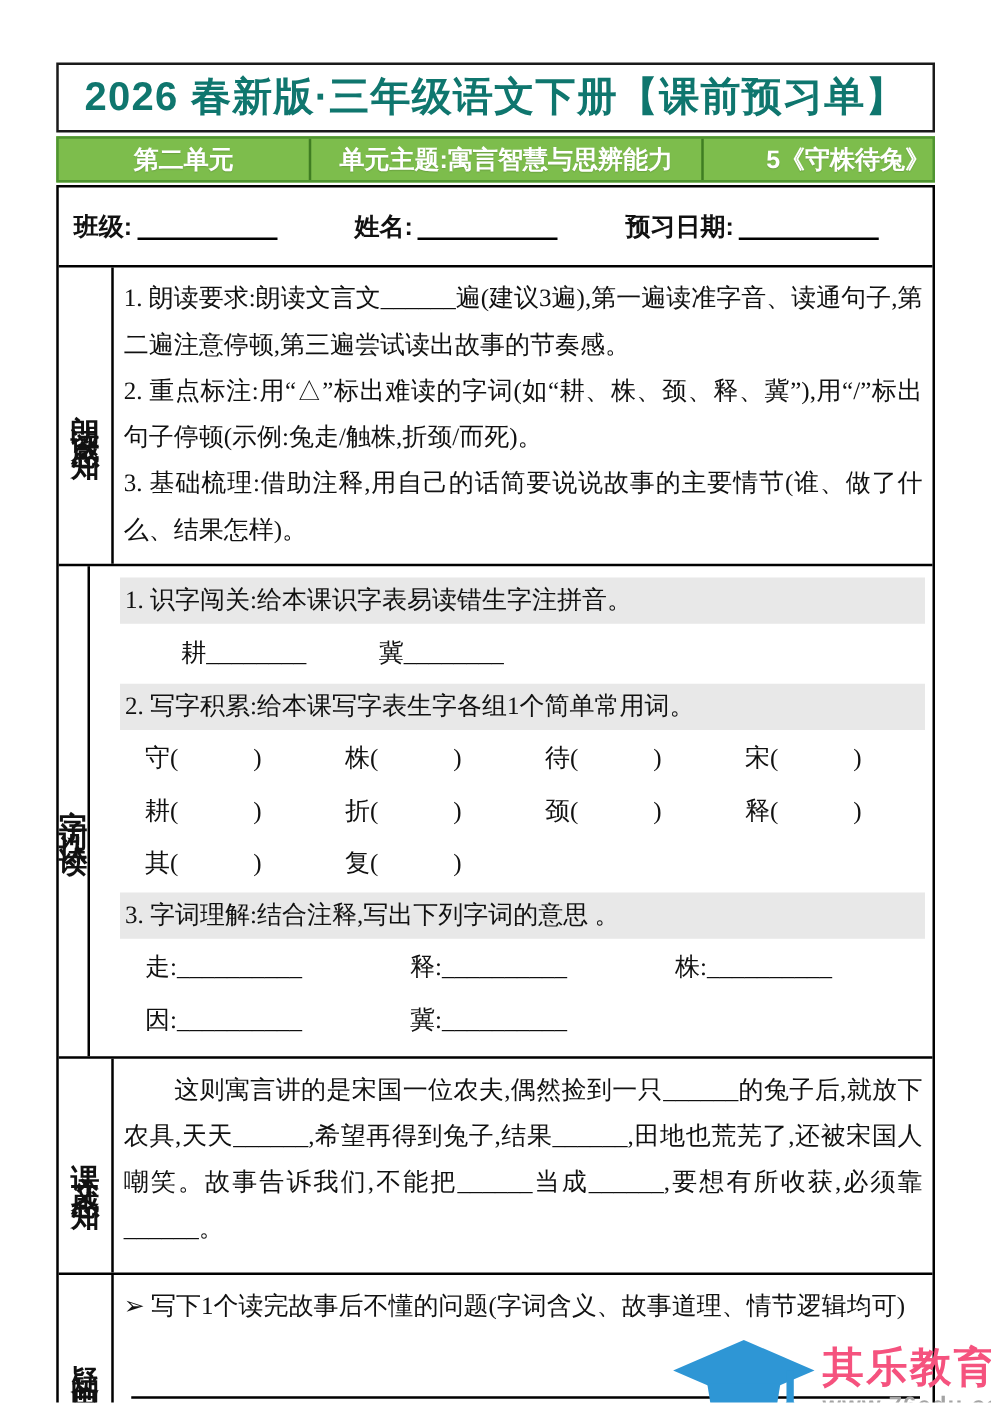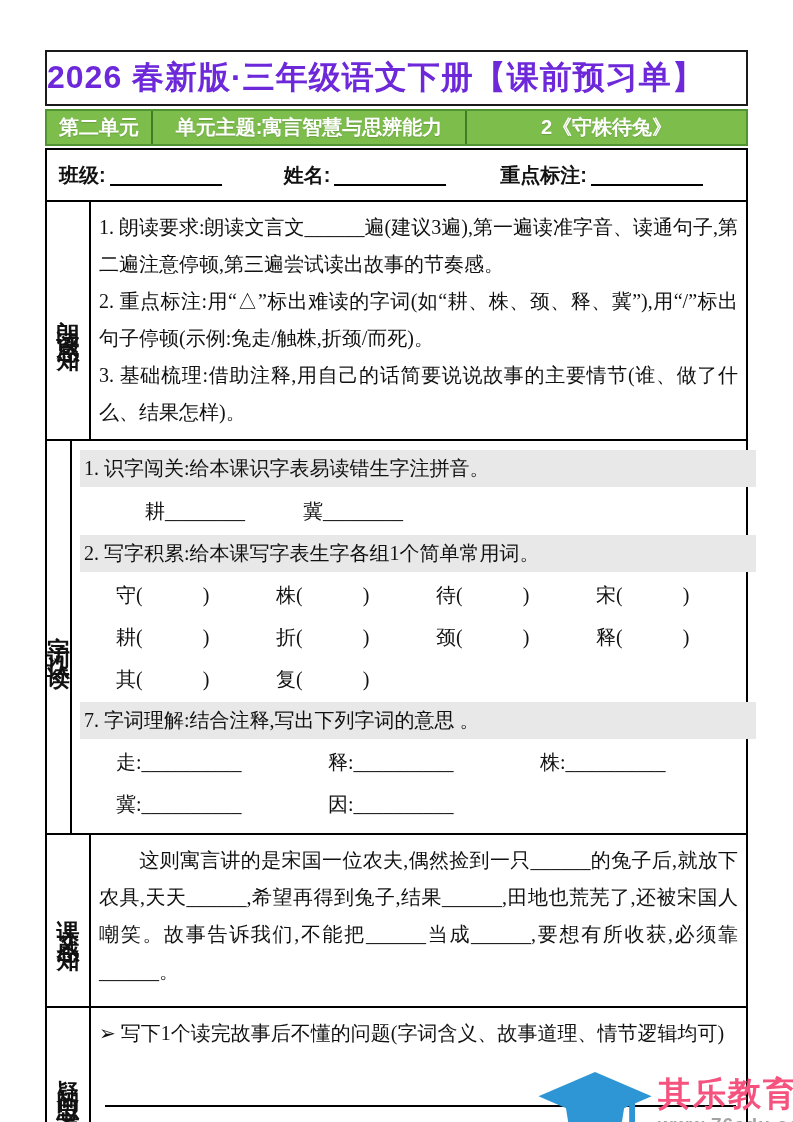--- a/index.html
+++ b/index.html
@@ -10,54 +10,54 @@
     color:#111;
     position:relative;
     overflow:hidden;
   }
   .page { position:absolute; left:45px; top:50px; width:703px; }
 
   
   .title-box {
     border:2px solid #1a1a1a;
     height:56px;
-    display:flex; align-items:center; 
+    display:flex; align-items:center; justify-content:center;
     font-family:"Liberation Sans", sans-serif;
     font-weight:bold;
     font-size:32px;
-    color:#6d28d9;
+    color:#0f766e;
     letter-spacing:1px;
     background:#fff;
   }
 
   
   .unit-bar {
     margin-top:3px;
     display:flex;
     height:37px;
     background:#7dbd4c;
     border:2px solid #4f9430;
     font-family:"Liberation Sans", sans-serif;
     font-weight:bold;
     font-size:20px;
     color:#ffffff;
     text-shadow:0 1px 1px rgba(0,0,0,0.15);
   }
   .unit-bar .cell {
-    display:flex; align-items:center; justify-content:center;
+    display:flex; align-items:center; justify-content:center;margin-left:48px;
   }
   .unit-bar .c1 { width:104px; }
   .unit-bar .c2 { width:316px; border-left:2px solid #3f7d22; border-right:2px solid #3f7d22; }
   .unit-bar .c3 { flex:1; }
 
   
   .sheet { margin-top:2px; border:2px solid #000; background:#fff; }
 
   .info-row {
-    height:50px;
+    height:62px;
     display:flex; align-items:center;
     padding:0 12px;
     font-family:"Liberation Sans", sans-serif;
     font-weight:bold;
     font-size:20px;
   }
   .info-row .lbl { white-space:nowrap; }
   .blank-line {
     display:inline-block;
     width:112px; height:22px;
@@ -91,21 +91,21 @@
   .sec-0 .content-cell { min-height:209px; }
   .sec-1 .content-cell { min-height:328px; }
   .sec-2 .content-cell { min-height:171px; }
   .sec-3 .content-cell { min-height:146px; }
 
   .para { text-align:justify; }
   .gray-head {
     background:#e8e8e8;
     display:block;
     padding:0 4px;
-    margin:2px 0;
+    margin:2px 16px;
   }
   .indent-line { padding-left:36px; height:44px; line-height:44px; display:flex;text-align:center; }
   .indent-line .pcell { width:158px; }
 
   .wgrid-row { display:flex; padding-left:36px; height:42px; line-height:42px; }
   .wgrid-cell { width:160px; white-space:pre; }
 
   .mean-row { display:flex; padding-left:36px; height:42px; line-height:42px; }
   .mean-cell { width:212px; white-space:pre; }
 
@@ -156,33 +156,33 @@
 
 <div class="page">
 
   <div class="title-box">
     <span>2026 春新版·三年级语文下册【课前预习单】</span>
   </div>
 
   <div class="unit-bar">
     <div class="cell c1">第二单元</div>
     <div class="cell c2">单元主题:寓言智慧与思辨能力</div>
-    <div class="cell c3">2《守株待兔》</div>
+    <div class="cell c3">5《守株待兔》</div>
   </div>
 
   <div class="sheet">
 
     <div class="info-row">
       <span class="lbl">班级:</span>
       <span class="blank-line"></span>
       <span class="sp"></span>
       <span class="lbl">姓名:</span>
       <span class="blank-line"></span>
       <span class="sp2"></span>
-      <span class="lbl">重点标注:</span>
+      <span class="lbl">预习日期:</span>
       <span class="blank-line"></span>
     </div>
 
     <div class="sec-row sec-0">
       <div class="side-cell">
         <span class="vtext">朗读感知</span>
       </div>
       <div class="content-cell">
         <p class="para">1. 朗读要求:朗读文言文______遍(建议3遍),第一遍读准字音、读通句子,第二遍注意停顿,第三遍尝试读出故事的节奏感。</p>
         <p class="para">2. 重点标注:用“△”标出难读的字词(如“耕、株、颈、释、冀”),用“/”标出句子停顿(示例:兔走/触株,折颈/而死)。</p>
@@ -210,29 +210,29 @@
         <div class="wgrid-row">
           <span class="wgrid-cell">耕(　　　)</span>
           <span class="wgrid-cell">折(　　　)</span>
           <span class="wgrid-cell">颈(　　　)</span>
           <span class="wgrid-cell">释(　　　)</span>
         </div>
         <div class="wgrid-row">
           <span class="wgrid-cell">其(　　　)</span>
           <span class="wgrid-cell">复(　　　)</span>
         </div>
-        <span class="gray-head">7. 字词理解:结合注释,写出下列字词的意思 。</span>
+        <span class="gray-head">3. 字词理解:结合注释,写出下列字词的意思 。</span>
         <div class="mean-row">
           <span class="mean-cell">走:__________</span>
           <span class="mean-cell">释:__________</span>
           <span class="mean-cell">株:__________</span>
         </div>
         <div class="mean-row">
+          <span class="mean-cell">因:__________</span>
           <span class="mean-cell">冀:__________</span>
-          <span class="mean-cell">因:__________</span>
         </div>
       </div>
     </div>
 
     <div class="sec-row sec-2">
       <div class="side-cell">
         <span class="vtext">课文感知</span>
       </div>
       <div class="content-cell">
         <p class="fill-para"><span class="first-indent"></span><span>这则寓言讲的是宋国一位农夫,偶然捡到一只______的兔子后,就放下农具,天天______,希望再得到兔子,结果______,田地也荒芜了,还被宋国人嘲笑。故事告诉我们,不能把______当成______,要想有所收获,必须靠______。</span></p>

